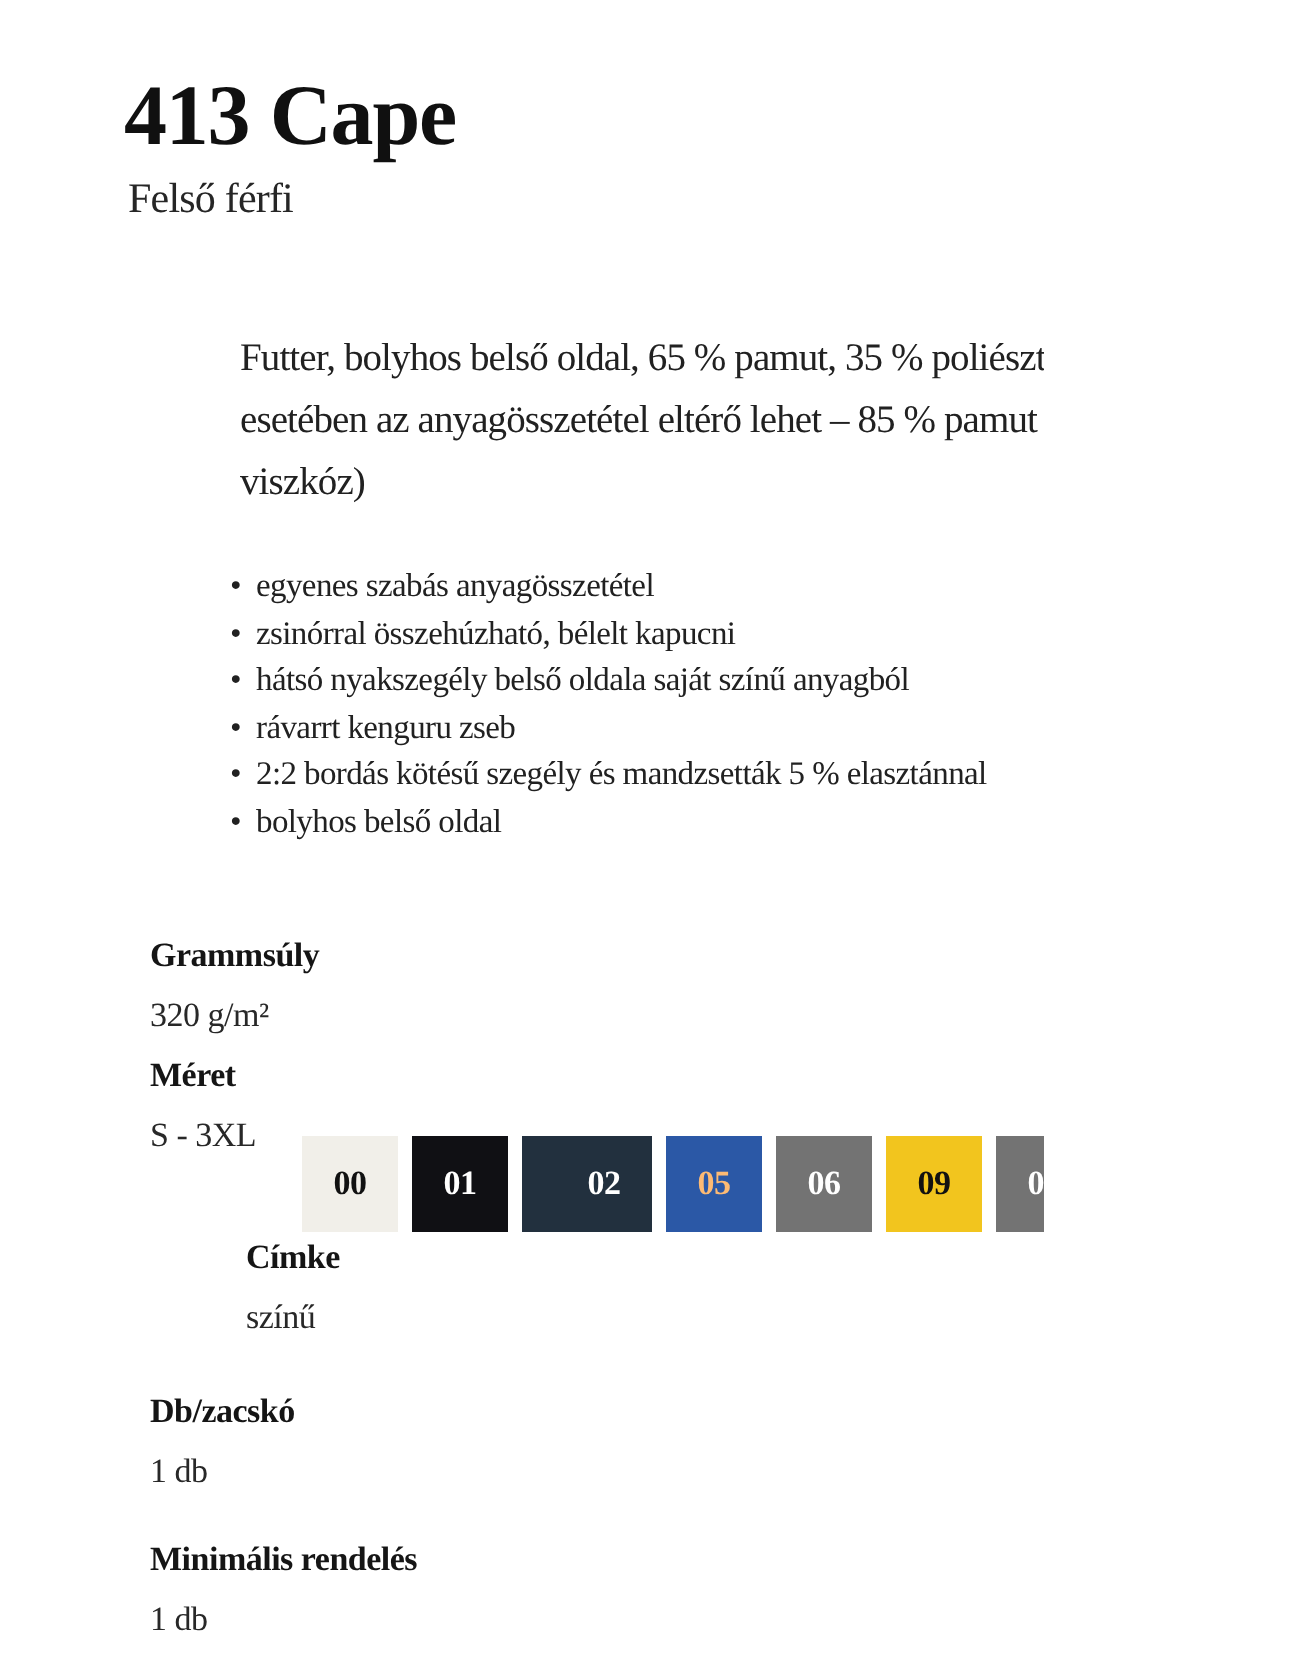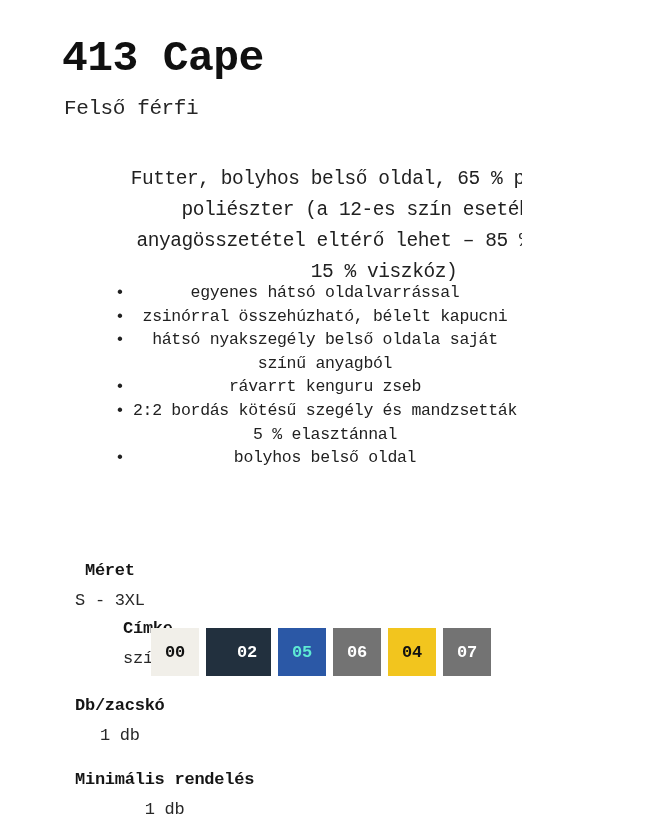--- a/index.html
+++ b/index.html
@@ -1,31 +1,30 @@
 <!DOCTYPE html>
 <html lang="hu"><head>
 <meta charset="utf-8">
 <style>
   html, body { margin:0; padding:0; background:#ffffff; }
   .page {
     position:relative;
     width:522px; height:827px;
     background:#ffffff;
-    font-family:Liberation Mono, monospace;
+    font-family:Liberation Serif, serif;
     color:#1f1f1f;
     overflow:hidden;
-    text-align:center;
   }
   .title {
     position:absolute; left:62px; top:34px;
     font-size:43px; font-weight:700; letter-spacing:-0.6px;
     color:#101010;
   }
   .subtitle {
-    position:absolute; left:64px; top:97px;
+    position:absolute; left:64px; top:87px;
     font-size:21px; font-weight:400; letter-spacing:-0.4px;
     color:#262626;
   }
   .description {
     position:absolute; left:75px; top:164px; width:528px;
     font-size:19.5px; line-height:31px; letter-spacing:-0.45px;
     color:#212121;
     margin-left:45px;
   }
   .features {
@@ -35,34 +34,34 @@
     color:#212121;
   }
   .features li { position:relative; padding-left:13px; }
   .features li::before {
     content:"\2022";
     position:absolute; left:0; top:0;
     color:#212121;
   }
   .spec { position:absolute; left:75px; }
   .spec-weight { top:468px; }
-  .spec-size   { top:561px; }
+  .spec-size   { top:528px; }
   .spec-label  { top:619px;margin-left:48px; }
   .spec-bag    { top:696px; }
   .spec-min    { top:770px; }
   .spec .spec-name {
     font-size:17px; font-weight:700; line-height:20px;
     letter-spacing:-0.25px; color:#151515;
   }
   .spec .spec-value {
     margin-top:10px; font-size:17px; line-height:20px;
     letter-spacing:-0.25px; color:#282828;
   }
   .swatches {
-    position:absolute; left:151px; top:628px;
+    position:absolute; left:151px; top:568px;
     display:flex; gap:7px;
   }
   .swatch {
     width:48px; height:48px;
     display:flex; align-items:center; justify-content:center;
     font-size:17px; font-weight:700; letter-spacing:-0.2px;
   }
   .heather {
     background-image:
       repeating-radial-gradient(circle at 28% 22%, rgba(255,255,255,0.45) 0 1px, rgba(0,0,0,0) 2px 5px),
@@ -75,66 +74,73 @@
 
 <div class="page">
 
   <div class="title">413 Cape</div>
   <div class="subtitle">Felső férfi</div>
 
   <div class="description">Futter, bolyhos belső oldal, 65 % pamut, 35 % poliészter (a 12-es szín esetében az anyagösszetétel eltérő lehet – 85 % pamut és 15 % viszkóz)</div>
 
   <ul class="features">
 
-      <li>egyenes hátsó oldalvarrással</li>
+      <li>egyenes szabás anyagösszetétel</li>
 
       <li>zsinórral összehúzható, bélelt kapucni</li>
 
       <li>hátsó nyakszegély belső oldala saját színű anyagból</li>
 
       <li>rávarrt kenguru zseb</li>
 
       <li>2:2 bordás kötésű szegély és mandzsetták 5 % elasztánnal</li>
 
       <li>bolyhos belső oldal</li>
     </ul>
 
+  <div class="spec spec-weight">
+    <div class="spec-name">Grammsúly</div>
+    <div class="spec-value">320 g/m²</div>
+  </div>
 
   <div class="spec spec-size">
     <div class="spec-name">Méret</div>
     <div class="spec-value">S - 3XL</div>
   </div>
 
   <div class="spec spec-label">
     <div class="spec-name">Címke</div>
     <div class="spec-value">színű</div>
   </div>
 
   <div class="swatches">
 
       <div class="swatch" style="background: rgb(241, 239, 233); color: rgb(17, 17, 17);">
         <span>00</span>
       </div>
 
 
+      <div class="swatch" style="background: rgb(16, 16, 20); color: rgb(255, 255, 255);">
+        <span>01</span>
+      </div>
 
       <div class="swatch" style="background: rgb(34, 48, 62); color: rgb(255, 255, 255); padding-left: 17px;">
         <span>02</span>
       </div>
 
-      <div class="swatch" style="background: rgb(43, 88, 166); color: #5eead4;">
+      <div class="swatch" style="background: rgb(43, 88, 166); color: #fdba74;">
         <span>05</span>
       </div>
 
       <div class="swatch" style="background: #737373; color: rgb(255, 255, 255);">
         <span>06</span>
       </div>
 
       <div class="swatch" style="background: rgb(242, 197, 30); color: rgb(17, 17, 17);">
-        <span>04</span>
+        <span>09</span>
       </div>
 
       <div class="swatch" style="background: #737373; color: rgb(255, 255, 255);">
         <span>07</span>
       </div>
     </div>
 
   <div class="spec spec-bag">
     <div class="spec-name">Db/zacskó</div>
     <div class="spec-value">1 db</div>

